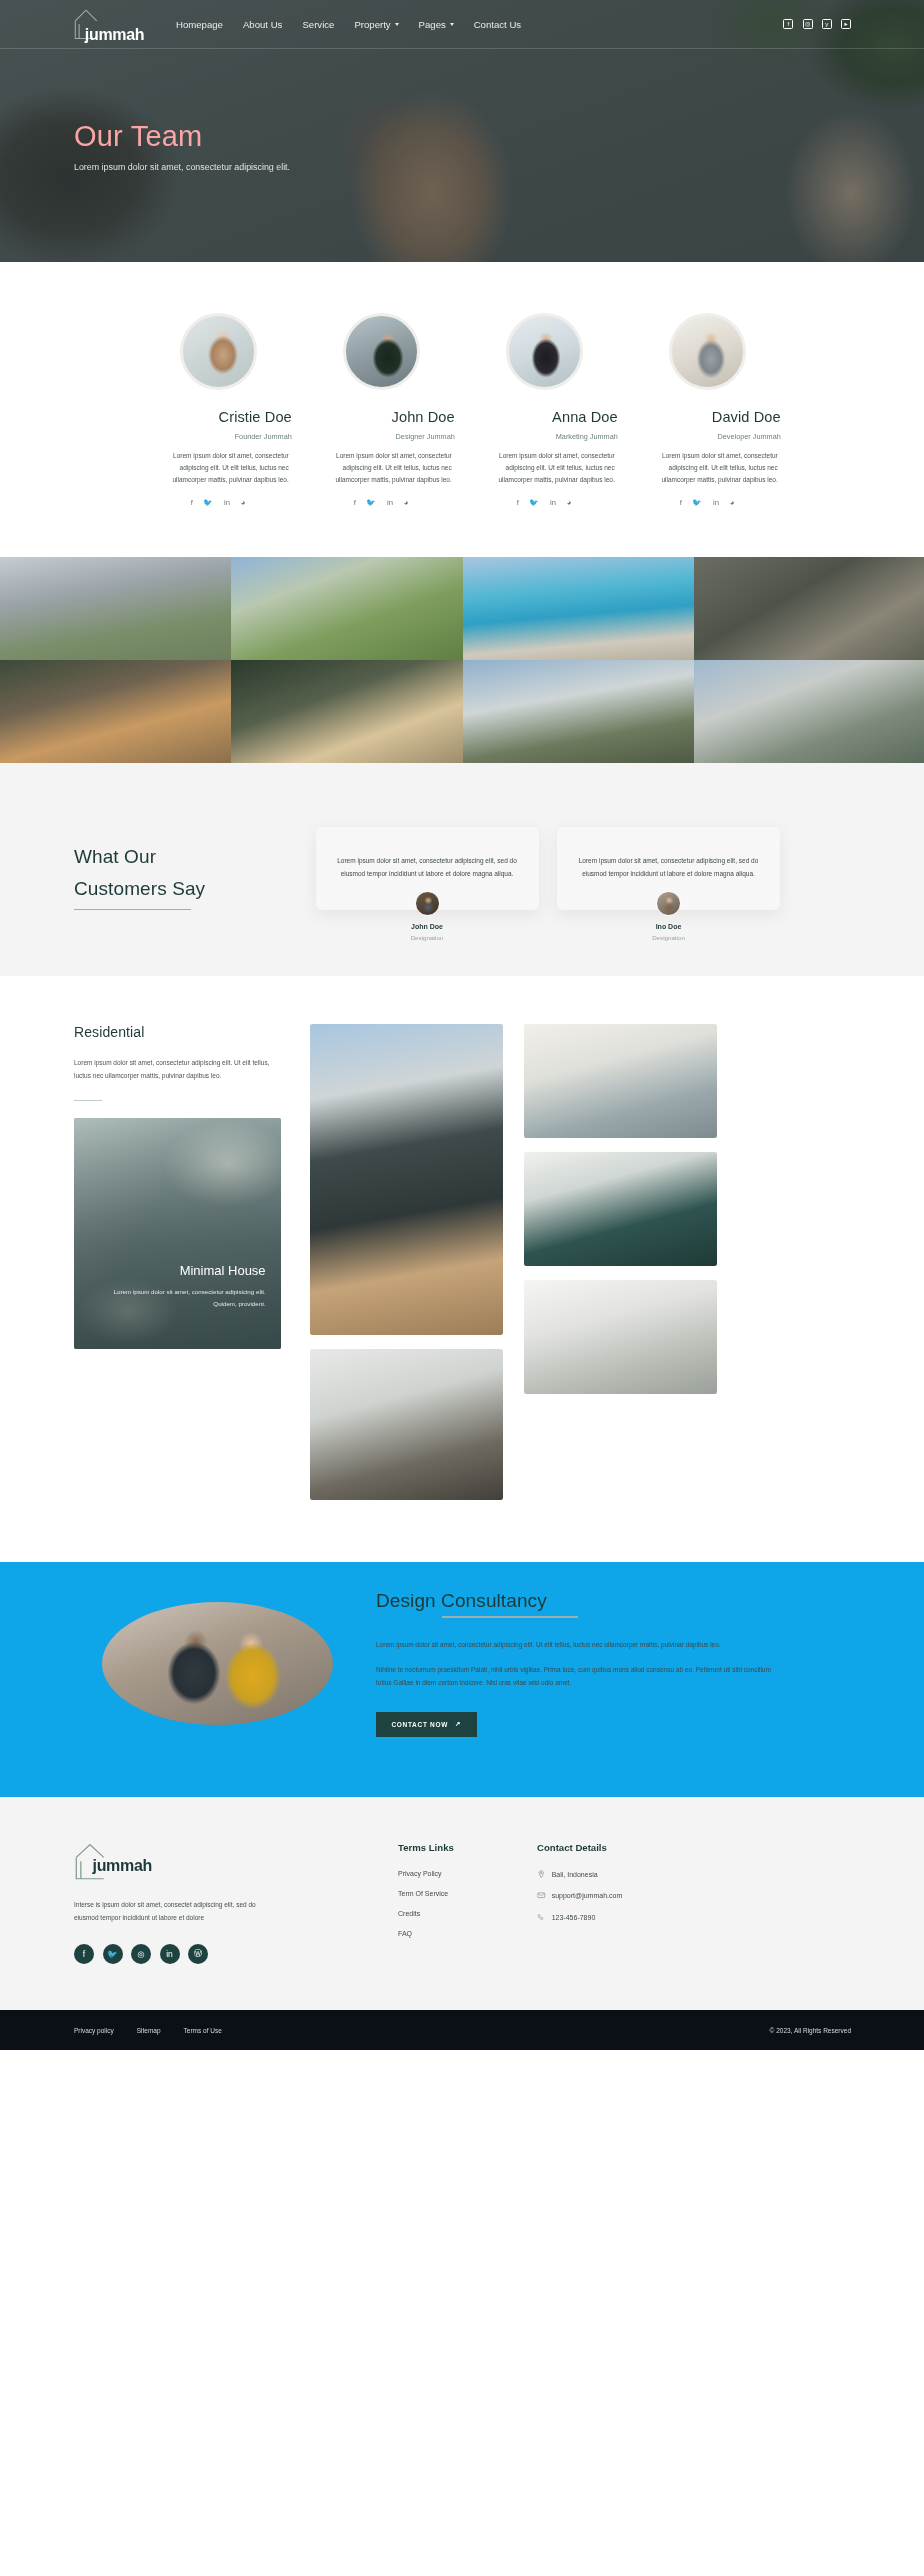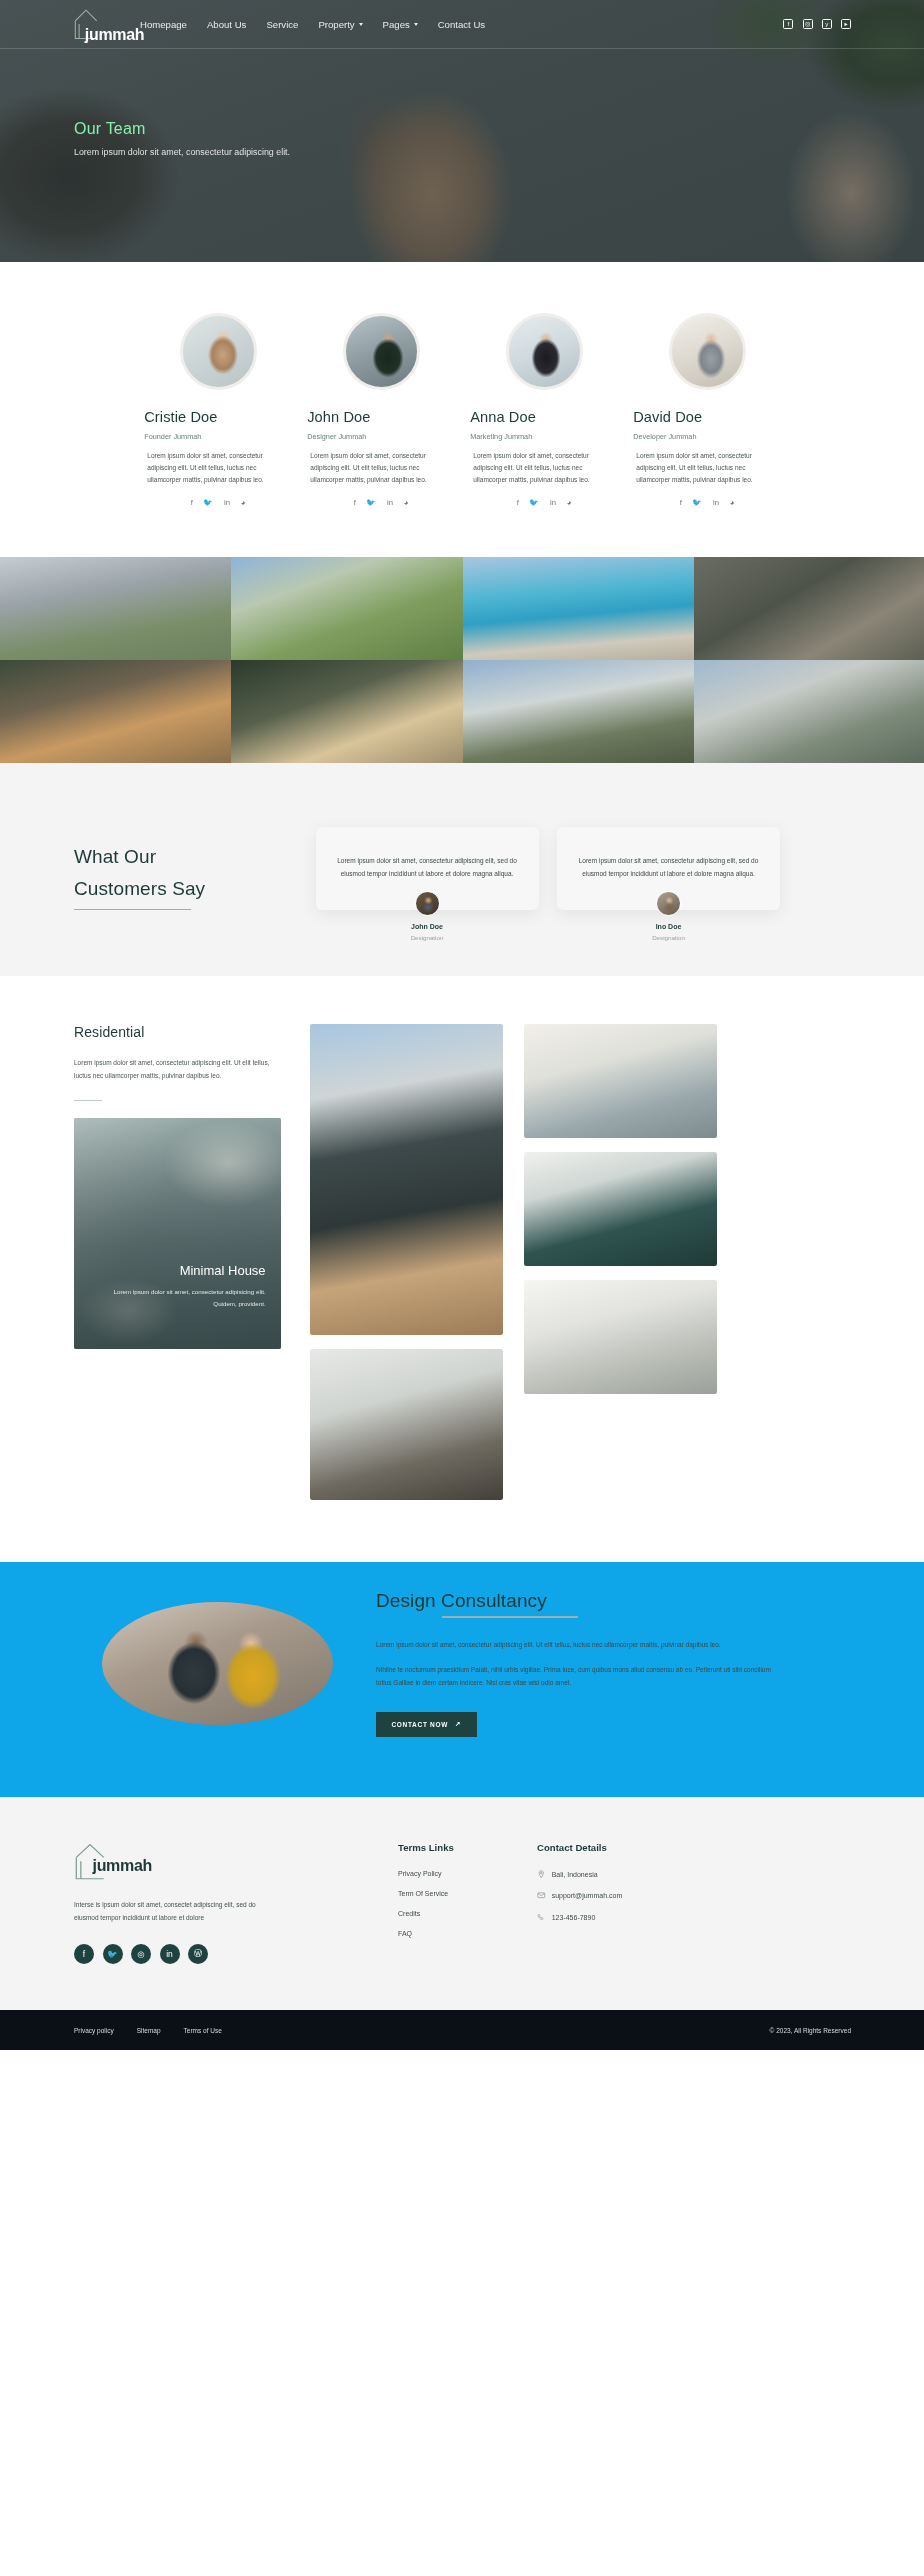--- a/index.html
+++ b/index.html
@@ -37,42 +37,42 @@
     height:49px;
     padding:0 74px;
     border-bottom:0.8px solid rgba(255,255,255,0.16);
   }
   .logo { display:flex; align-items:flex-end; position:relative; width:45px; height:34px; }
   .logo svg { position:absolute; left:-1.5px; top:0; }
   .logo-text {
     font-size:16px; font-weight:bold; color:#ffffff; letter-spacing:-0.3px;
     position:relative; left:10.8px; top:3.1px;
   }
-  .nav-links { display:flex; align-items:center; gap:20px; margin-left:21px; }
+  .nav-links { display:flex; align-items:center; gap:20px; margin-left:57px; }
   .nav-link {
     color:#e9eceb; font-size:9.6px; text-decoration:none;
     display:flex; align-items:center; gap:3.9px; white-space:nowrap;
   }
   .caret { width:0;height:0;border-left:2.7px solid transparent;border-right:2.7px solid transparent;border-top:3.1px solid #e9eceb; display:inline-block; }
   .nav-social { margin-left:auto; display:flex; align-items:center; gap:9.2px; }
   .nav-social .sq {
     width:10px;height:10px;border:0.8px solid #ffffff;border-radius:1.5px;
     display:flex;align-items:center;justify-content:center;
     color:#fff;font-size:6.2px;line-height:1;
   }
   .hero-content { position:relative; z-index:4; padding:71px 0 0 74px; }
-  .hero-title { font-size:16px; font-weight:normal; color:#86efac; letter-spacing:0.2px; }
+  .hero-title { font-size:29px; font-weight:normal; color:#fca5a5; letter-spacing:0.2px; }
   .hero-sub { margin-top:9.2px; font-size:8.9px; color:#dfe3e2; }
 
   
   .team {
     background:#fff; padding:51px 74px 51px;
     display:flex; justify-content:center; gap:0;
   }
-  .team-card { width:163px; text-align:left; padding:0 7.7px; }
+  .team-card { width:163px; text-align:right; padding:0 7.7px; }
   .avatar-ring {
     width:77px;height:77px;border-radius:50%;
     border:3.1px solid #f0eeeb; margin:0 auto 18.5px;
     overflow:hidden; position:relative;
   }
   .av1 { background:
       radial-gradient(ellipse 20px 26px at 40px 39px,#c9a37e 0%,#a8815f 55%,rgba(168,129,95,0) 75%),
       radial-gradient(circle 10.8px at 40px 21.6px,#e9c7a6 0%,rgba(233,199,166,0) 75%),
       linear-gradient(150deg,#dfe5e6 0%,#cdd6d6 45%,#b9c4c4 100%); }
   .av2 { background:

